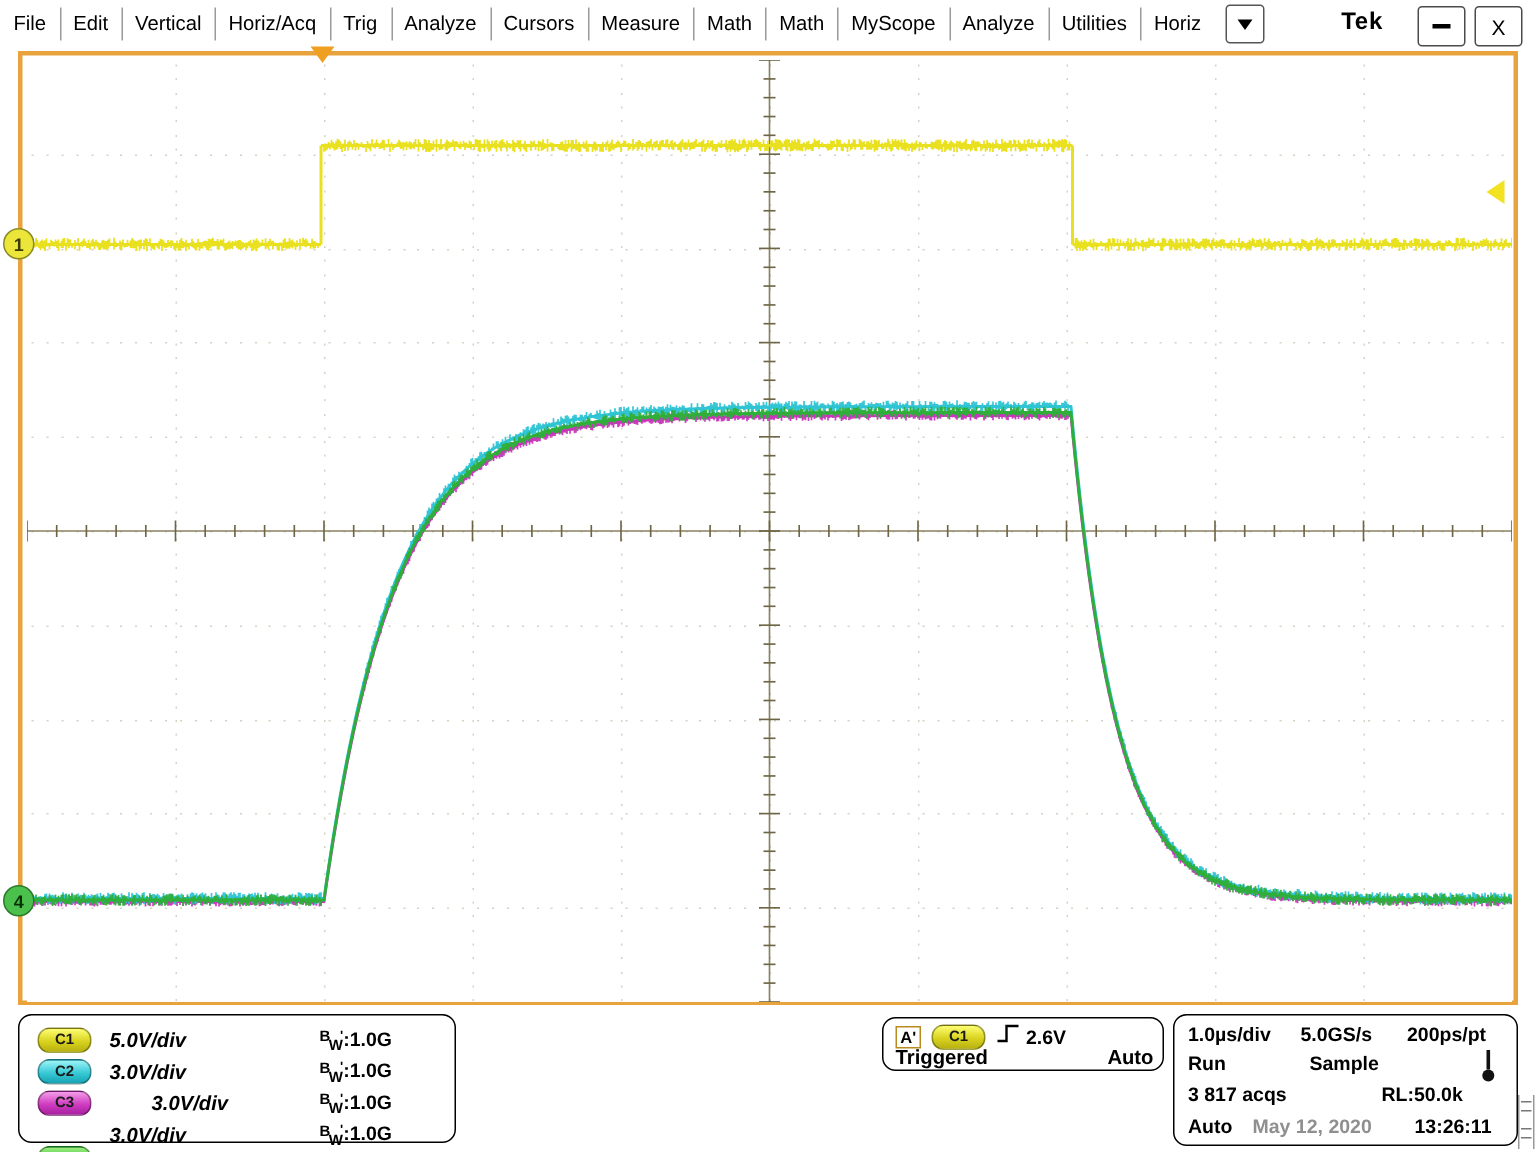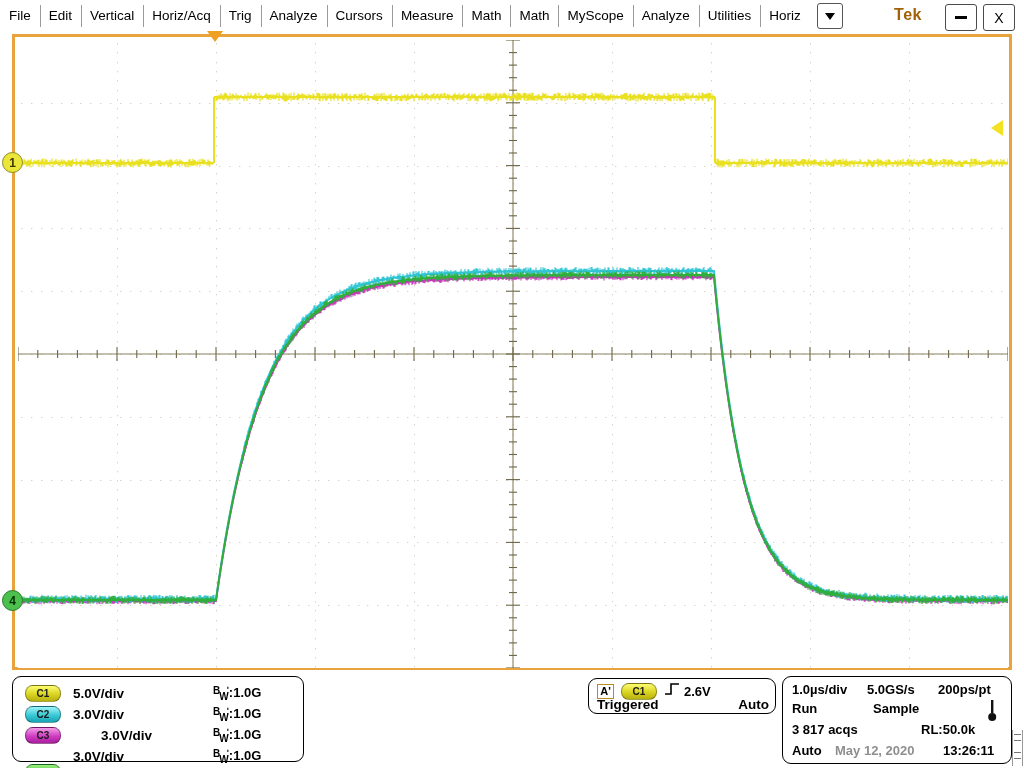--- a/index.html
+++ b/index.html
@@ -30,21 +30,21 @@
     border:1px solid #555;border-radius:3px;background:#fff;
     display:flex;align-items:center;justify-content:center;
     box-shadow:inset 0 0 0 1px #fff;
   }
   .menu-drop .tri{
     width:0;height:0;border-left:5px solid transparent;
     border-right:5px solid transparent;border-top:7px solid #000;
   }
   .tek-logo{
     position:absolute;right:102px;top:6px;
-    font-size:16px;font-weight:bold;color:#a16207;letter-spacing:.5px;
+    font-size:16px;font-weight:bold;color:#000000;letter-spacing:.5px;
   }
   .winbtn{
     position:absolute;top:4px;width:30px;height:25px;
     border:1px solid #4b4b4b;border-radius:3px;background:#fff;
     display:flex;align-items:center;justify-content:center;
     font-size:14px;color:#000;
   }
   .winbtn.min{right:47px;}
   .winbtn.close{right:9px;}
   .winbtn .bar{width:12px;height:3px;background:#000;}
@@ -99,20 +99,21 @@
     font-size:10px;font-weight:bold;color:#1a1a1a;
     border:1px solid rgba(0,0,0,.35);flex:none;
   }
   .pill.c1{background:linear-gradient(180deg,#fdfd72 0%,#d9d320 55%,#b8b110 100%);}
   .pill.c2{background:linear-gradient(180deg,#9df4f8 0%,#39c9d6 55%,#17a4b4 100%);}
   .pill.c3{background:linear-gradient(180deg,#f39ce8 0%,#cf3cc0 55%,#a81fa0 100%);}
   .pill.c4{background:linear-gradient(180deg,#9ef07e 0%,#3fbc44 55%,#1d9a2c 100%);margin-top:32px;}
   .chan-scale{
     margin-left:12px;font-size:13.5px;font-weight:bold;color:#000;
     white-space:nowrap;
+    font-style:italic;
   }
   .chan-bw{
     position:absolute;left:200px;font-size:13px;font-weight:bold;color:#000;
     white-space:nowrap;
   }
   .bw-b{font-size:10px;vertical-align:3px;}
   .bw-w{font-size:10px;vertical-align:-3px;margin-left:-1px;}
   .bw-prime{font-size:9px;vertical-align:4px;margin-left:-2px;}
 
   .trig-line1{

